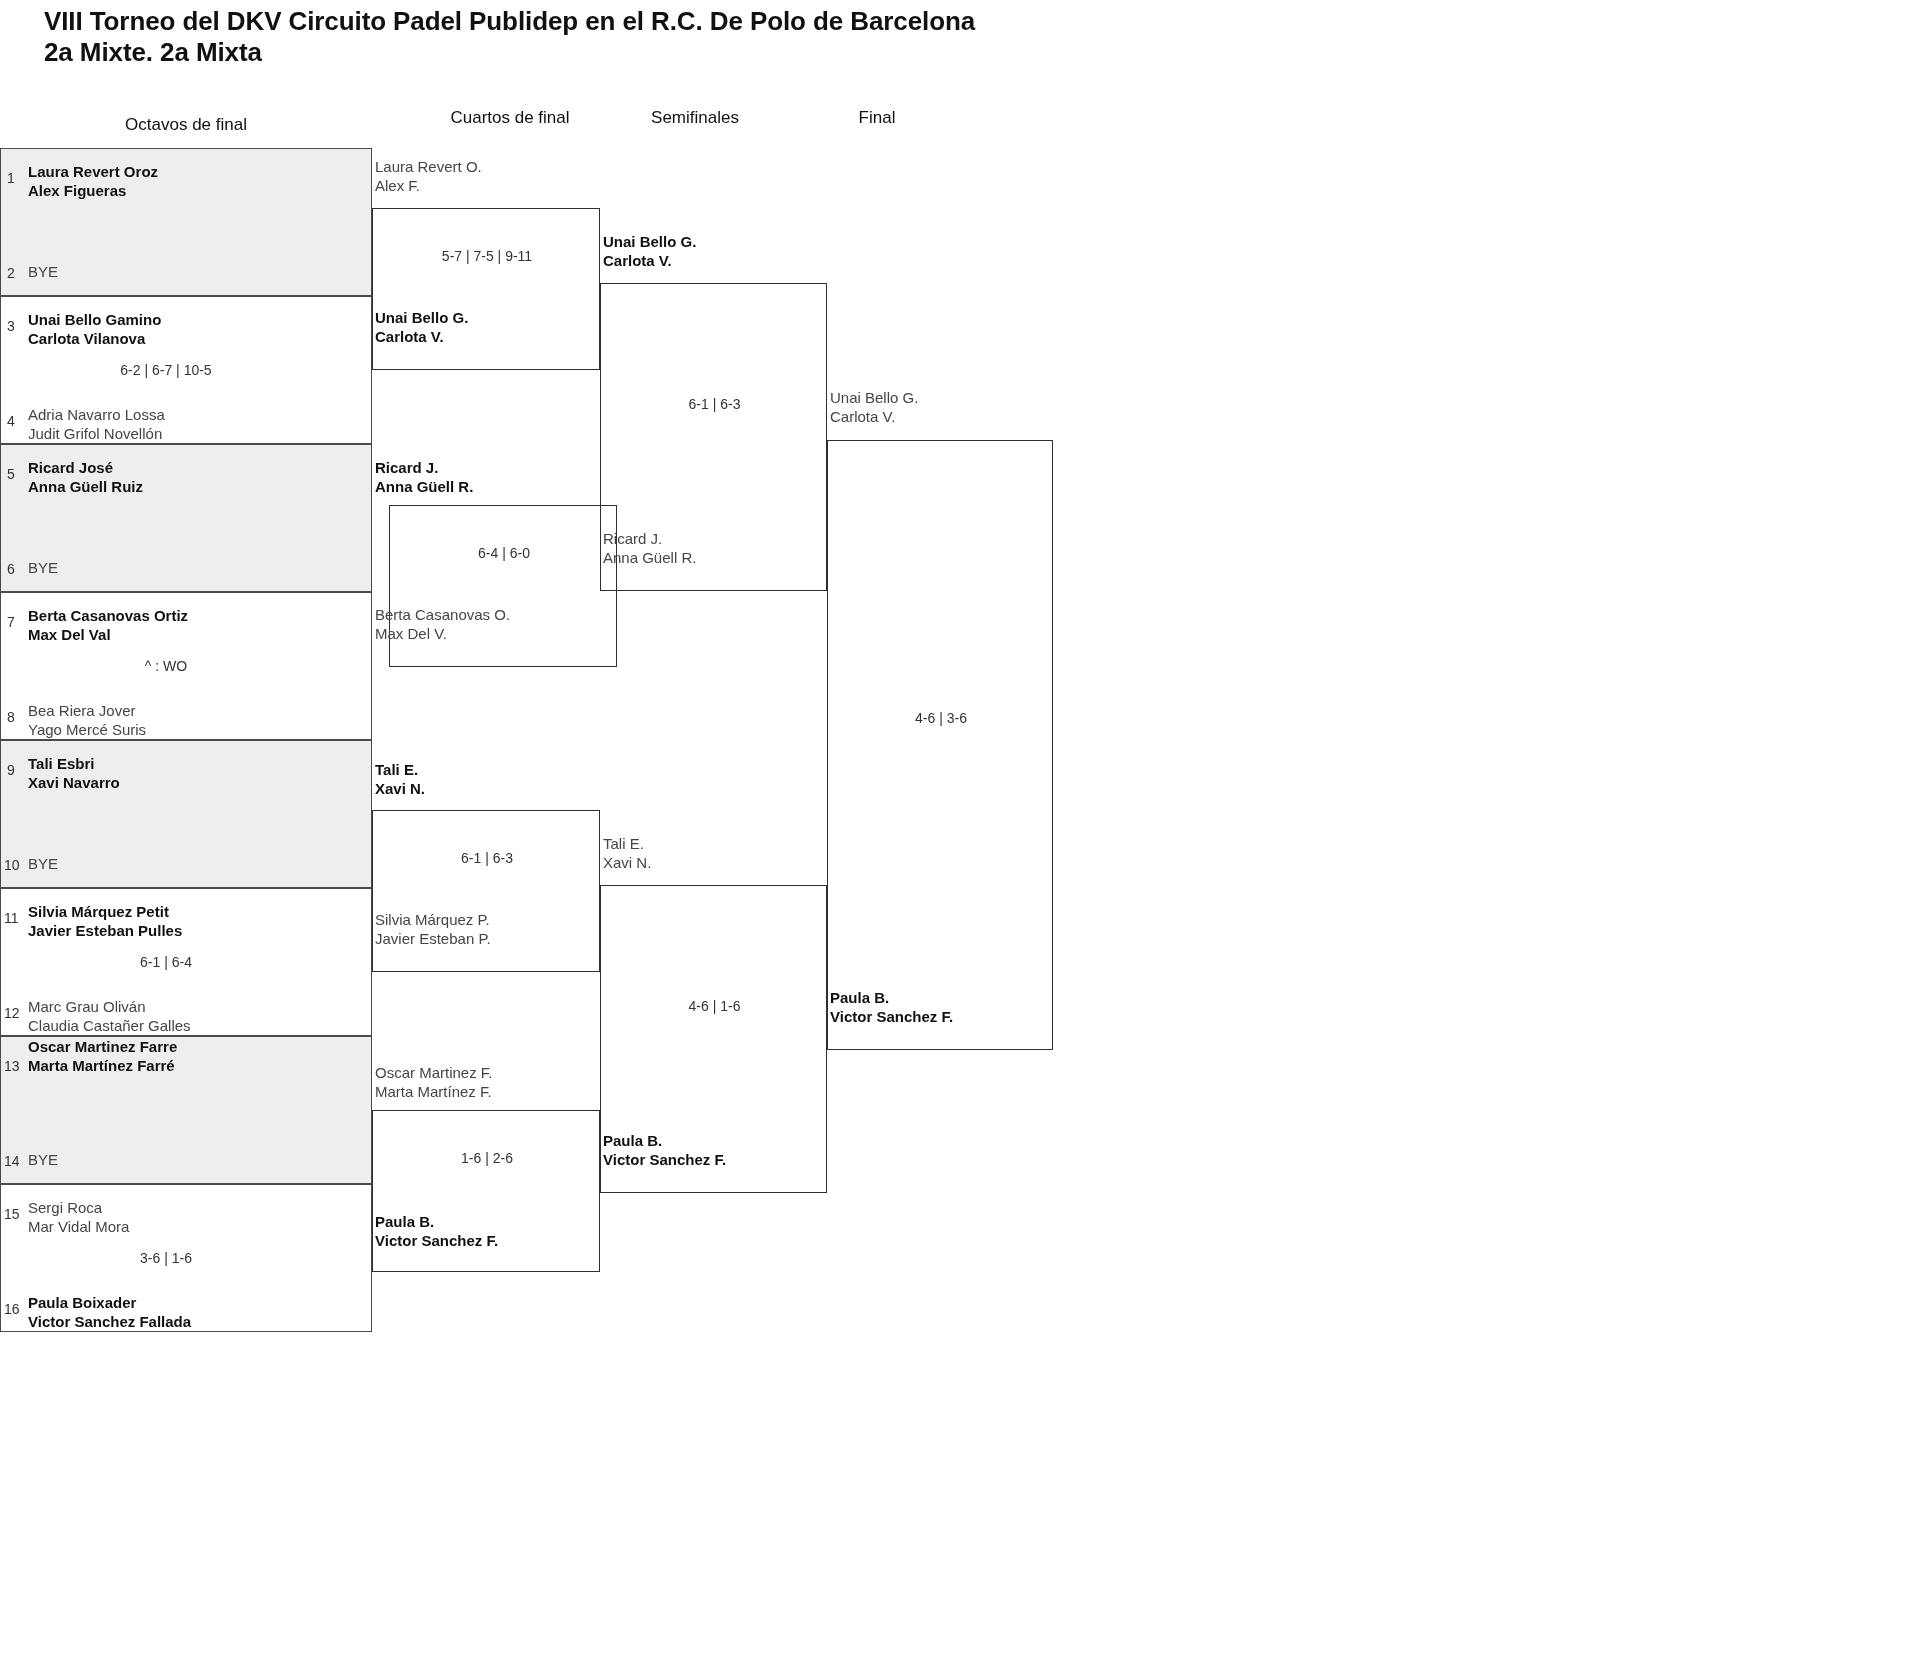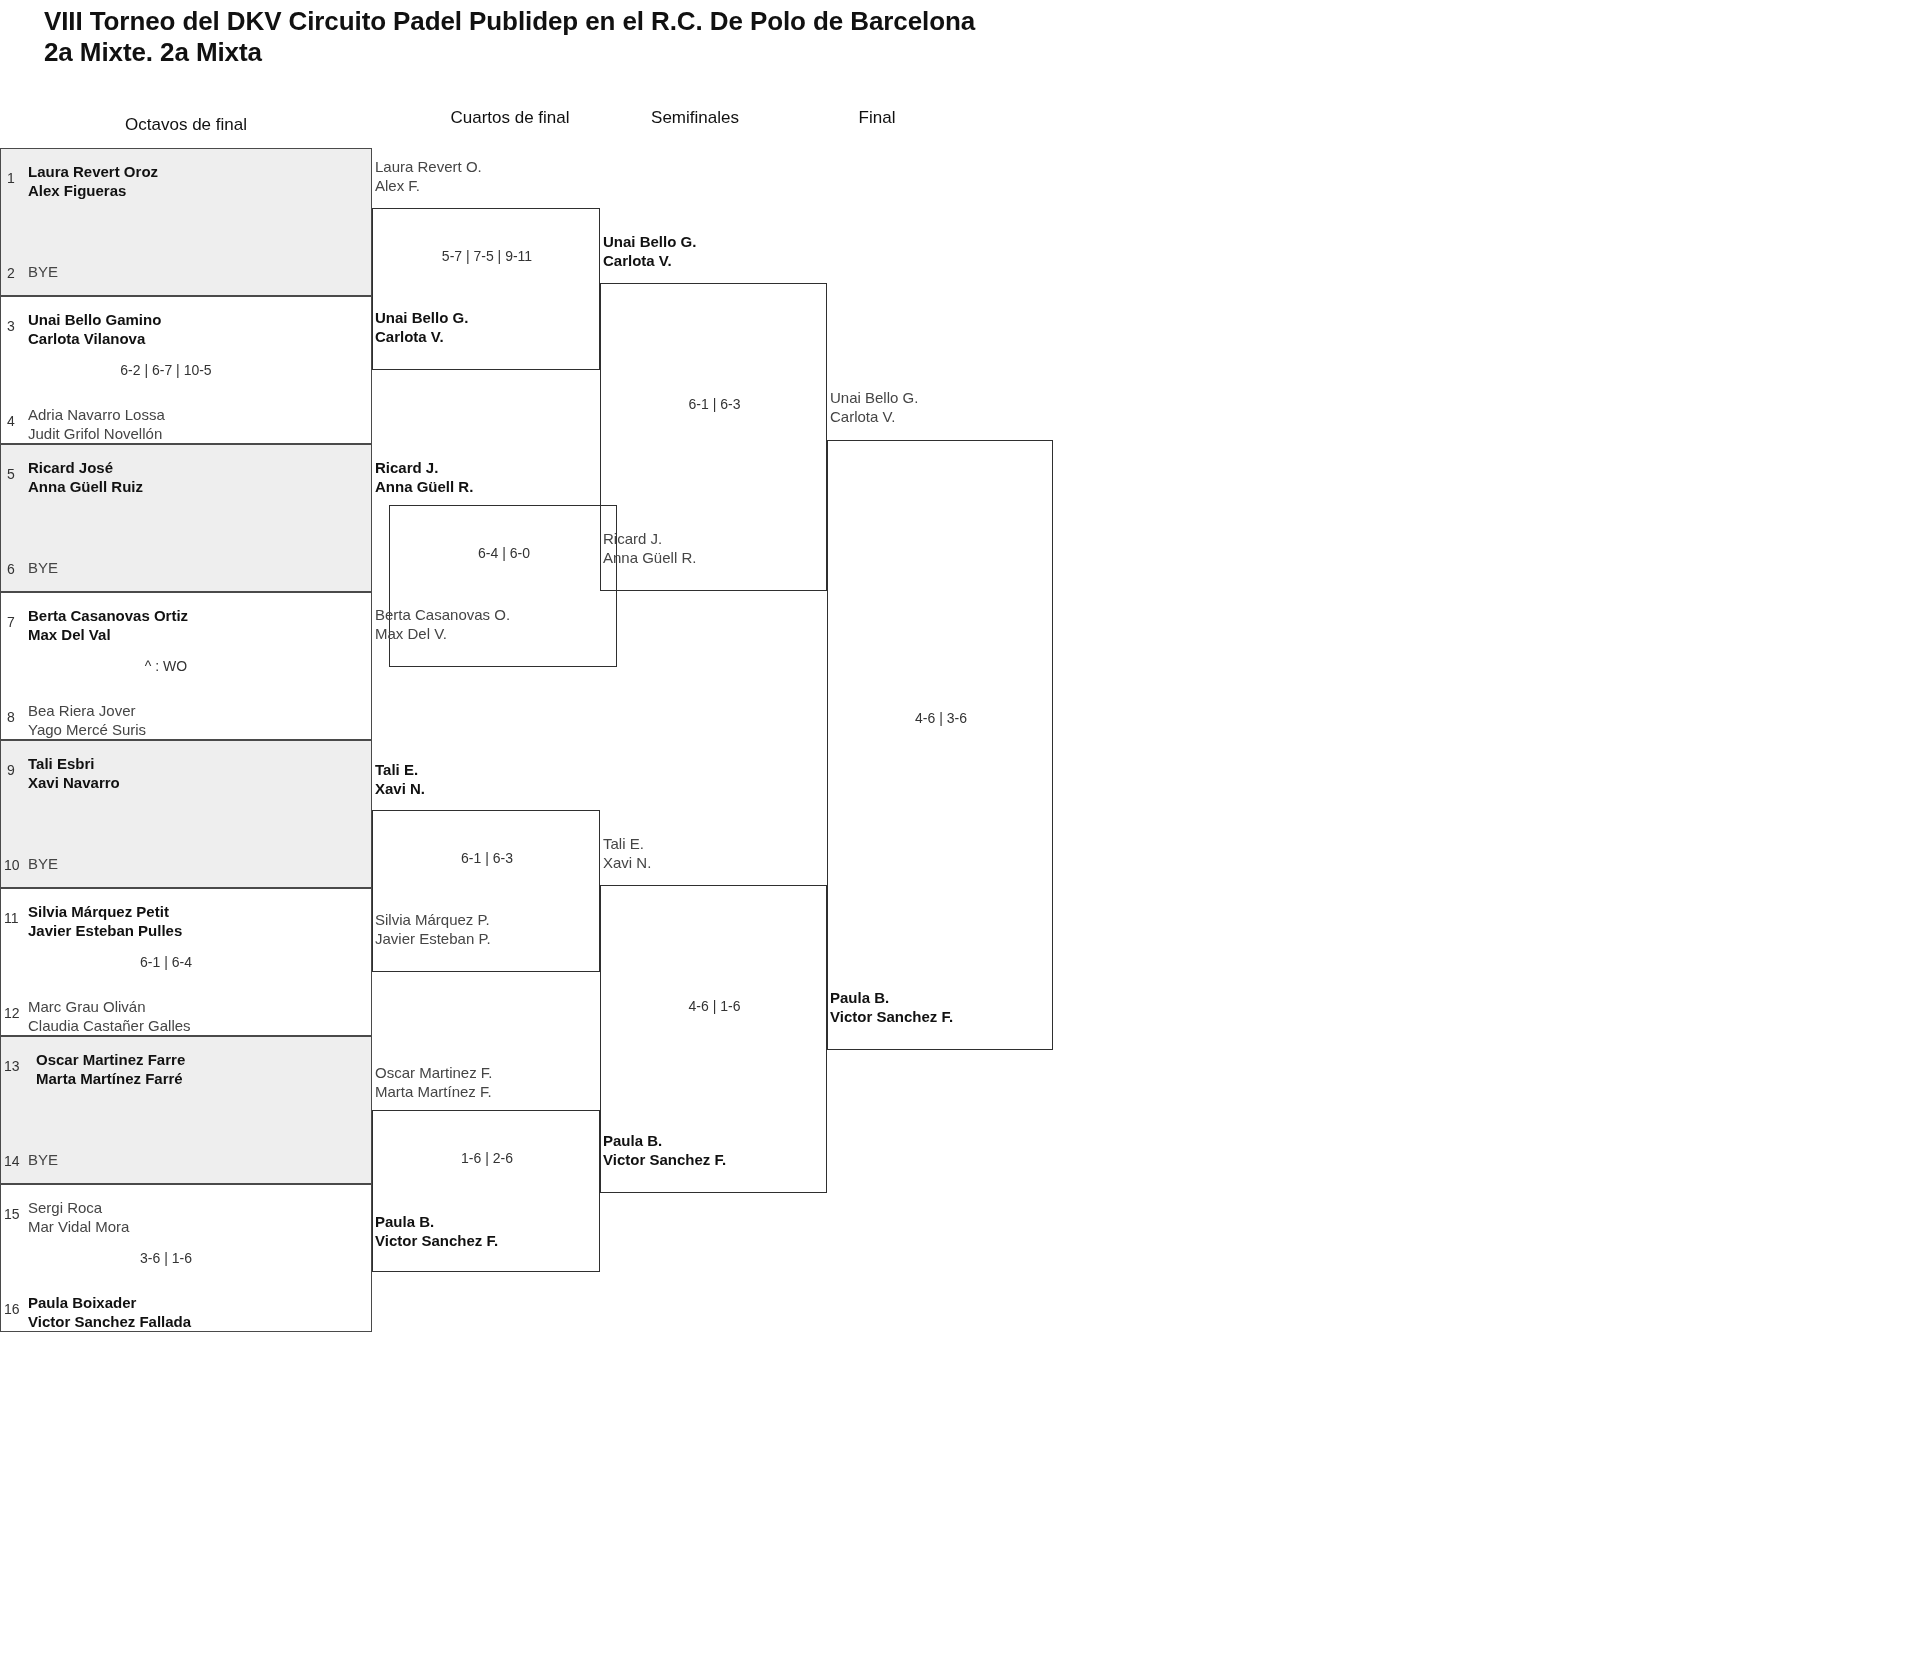--- a/index.html
+++ b/index.html
@@ -186,21 +186,21 @@
   <div class="r1-score" style="left:0px; top:65px; width:330px;">6-1 | 6-4</div>
   <div class="seed-num" style="top:117px;left:3px;">12</div>
   <div class="team-block loser" style="top:108px;">
     <span class="ln">Marc Grau Oliván</span>
     <span class="ln">Claudia Castañer Galles</span>
   </div>
 </div>
 
 <div class="r1-cell shaded" style="left:0px; top:1036px; width:372px; height:148px;">
   <div class="seed-num" style="top:22px;left:3px;">13</div>
-  <div class="team-block winner" style="top:13px;margin-left:8px;">
+  <div class="team-block winner" style="top:0;">
     <span class="ln">Oscar Martinez Farre</span>
     <span class="ln">Marta Martínez Farré</span>
   </div>
   <div class="seed-num" style="top:117px;left:3px;">14</div>
   <div class="bye" style="top:113px;">BYE</div>
 </div>
 
 <div class="r1-cell" style="left:0px; top:1184px; width:372px; height:148px;">
   <div class="seed-num" style="top:22px;left:3px;">15</div>
   <div class="team-block loser" style="top:13px;">

